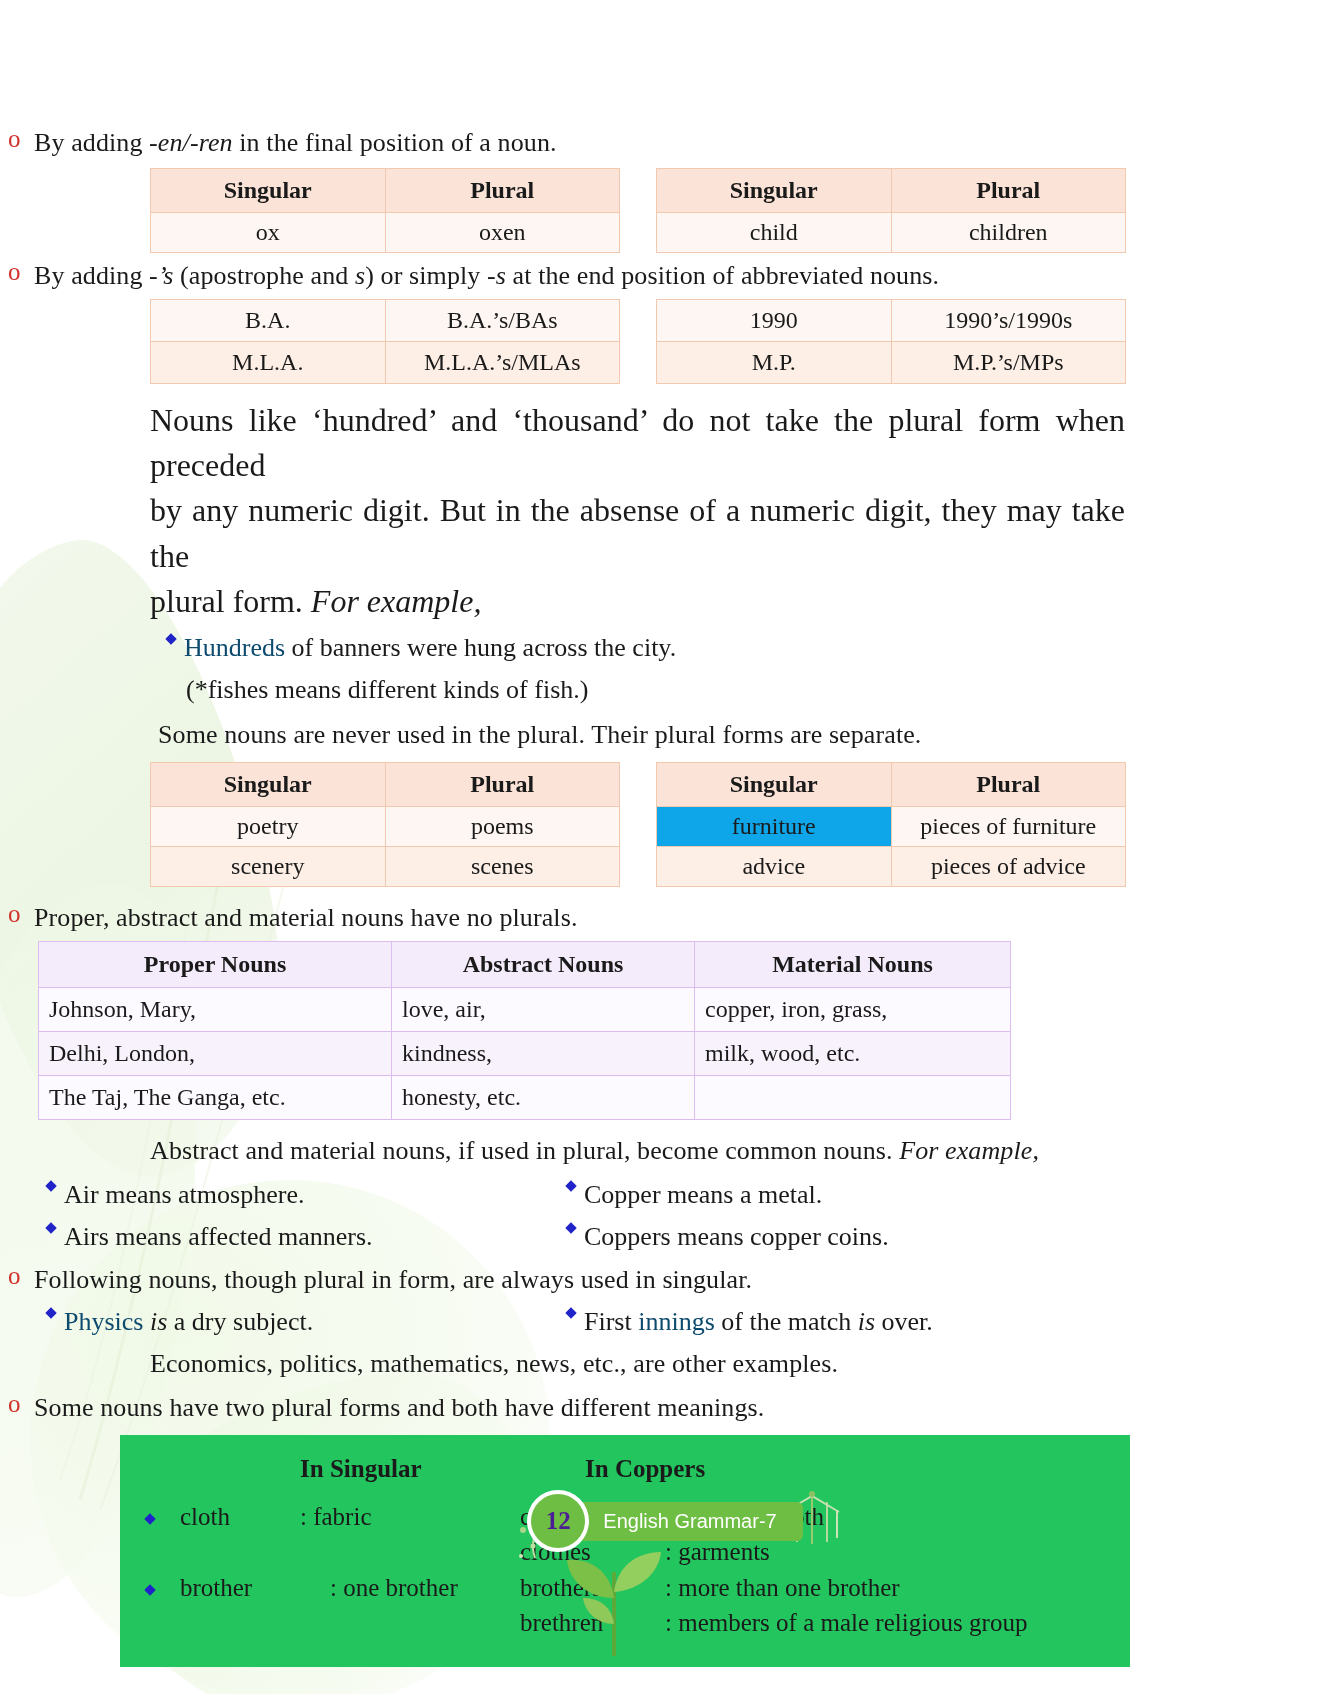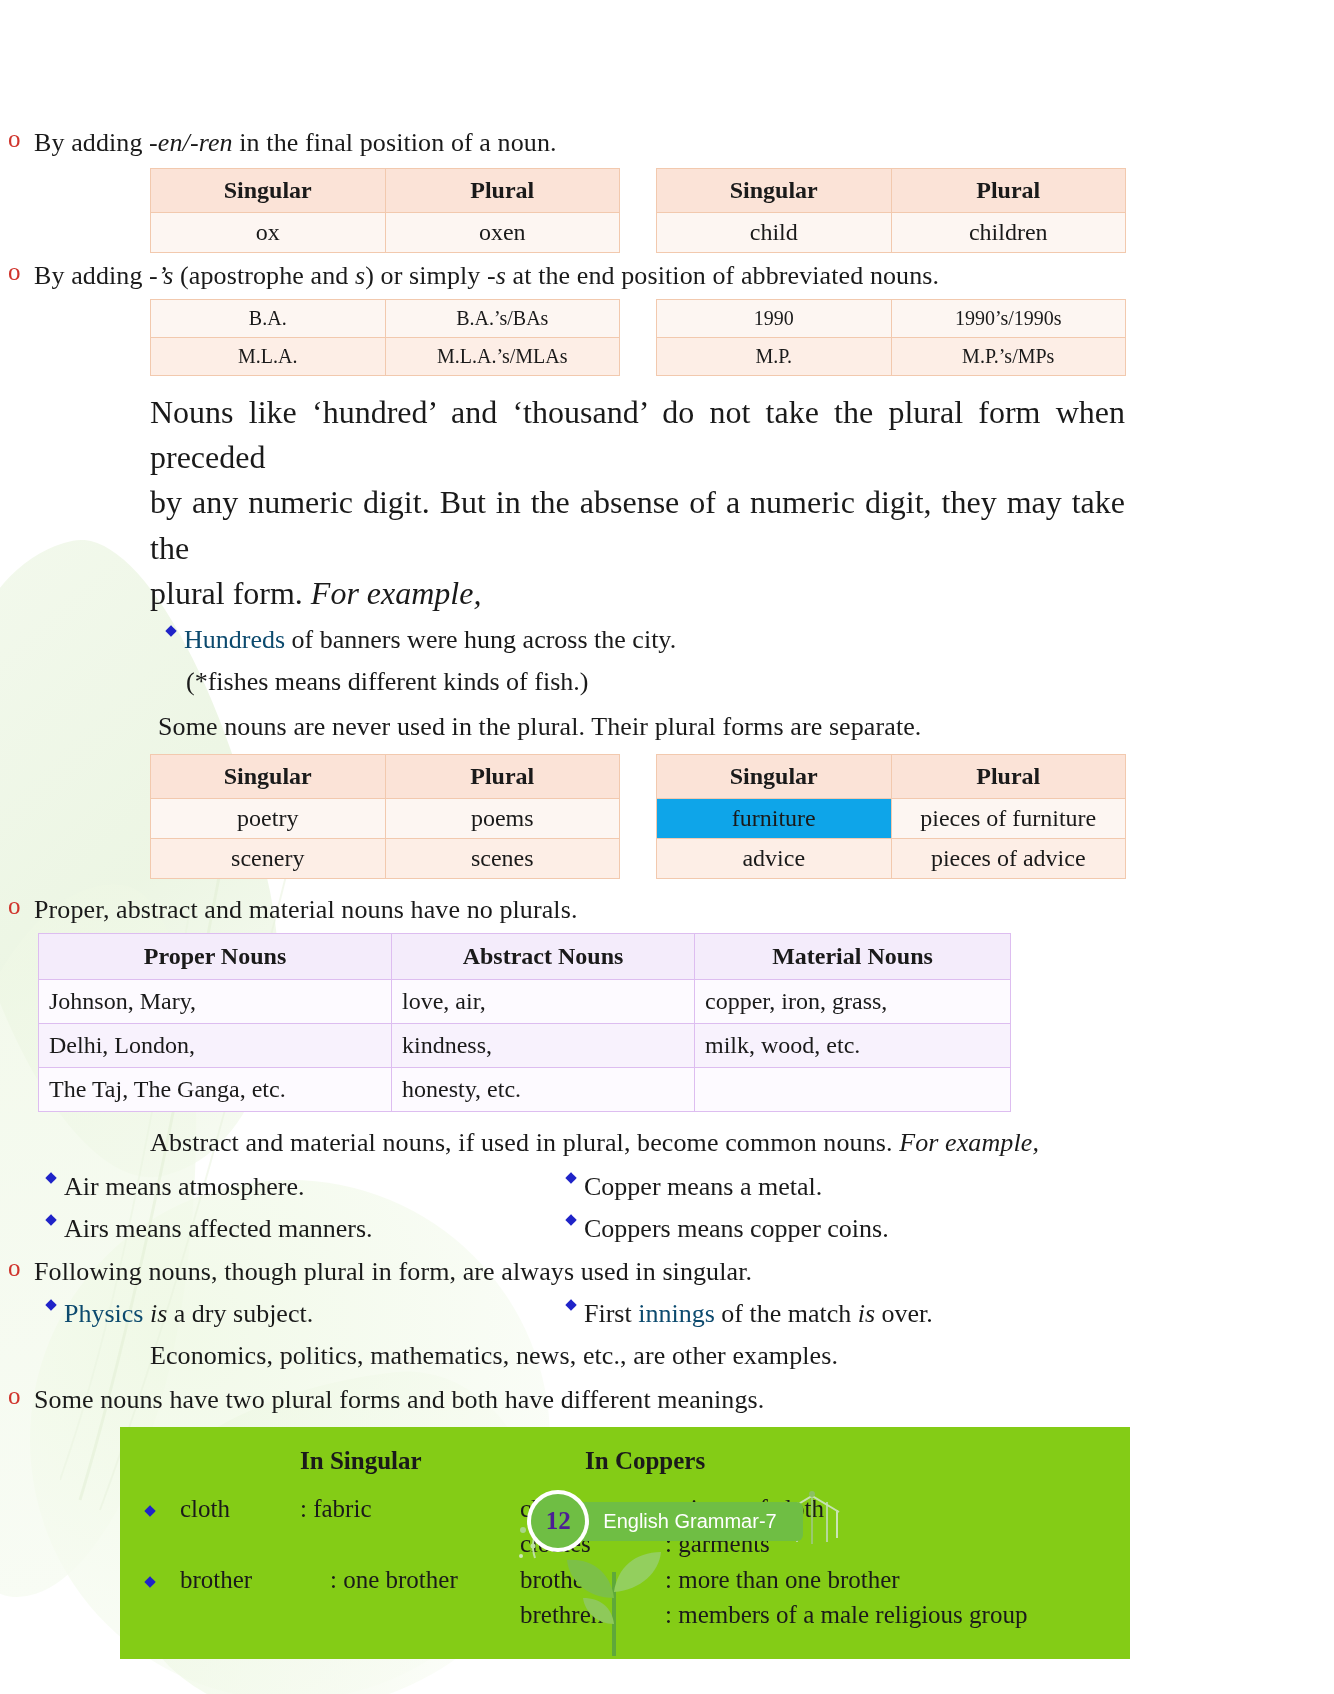--- a/index.html
+++ b/index.html
@@ -77,21 +77,21 @@
     padding:6px 4px;
     background:#fdf4ef;
   }
   .t-sp th{
     background:#fbe3d7;font-weight:bold;font-size:24px;padding:8px 4px;
   }
   .t-sp td.body{background:#fdf6f2;}
 
   .t-abbr{width:470px;}
   .t-abbr td{
-    border:1px solid #f2c9ae;font-size:20px;text-align:center;padding:7px 4px;margin-top:48px;
+    border:1px solid #f2c9ae;font-size:24px;text-align:center;padding:7px 4px;margin-top:48px;
   }
 
   
   .t-nouns{width:973px;margin:6px 0 6px 38px;}
   .t-nouns th{
     background:#f4ecfb;border:1px solid #ddbdf0;
     font-size:24px;font-weight:bold;padding:9px 6px;text-align:center;
   }
   .t-nouns td{
     border:1px solid #ddbdf0;font-size:24px;padding:8px 10px;text-align:left;
@@ -101,21 +101,21 @@
 
   
   .two-col{display:flex;margin-left:38px;}
   .two-col .col{display:flex;align-items:flex-start;}
   .col-l{width:520px;}
   .col-r{width:auto;}
   .li-txt{font-size:26px;line-height:1.30;}
 
   
   .cream{
-    background:#84cc16;margin:10px 16px 0 0;
+    background:#22c55e;margin:10px 16px 0 0;
     padding:20px 0 26px 0;width:1010px;margin-left:120px;
   }
   .cream-hdr{display:flex;font-weight:bold;font-size:25px;}
   .cream-row{display:flex;font-size:25px;line-height:1.42;}
   .c1{width:60px;flex:0 0 60px;text-align:center;color:#1f23c8;font-size:15px;padding-top:9px;}
   .c2{width:120px;flex:0 0 120px;}
   .c3{width:220px;flex:0 0 220px;}
   .c4{width:145px;flex:0 0 145px;}
   .c5{flex:1;}
 

